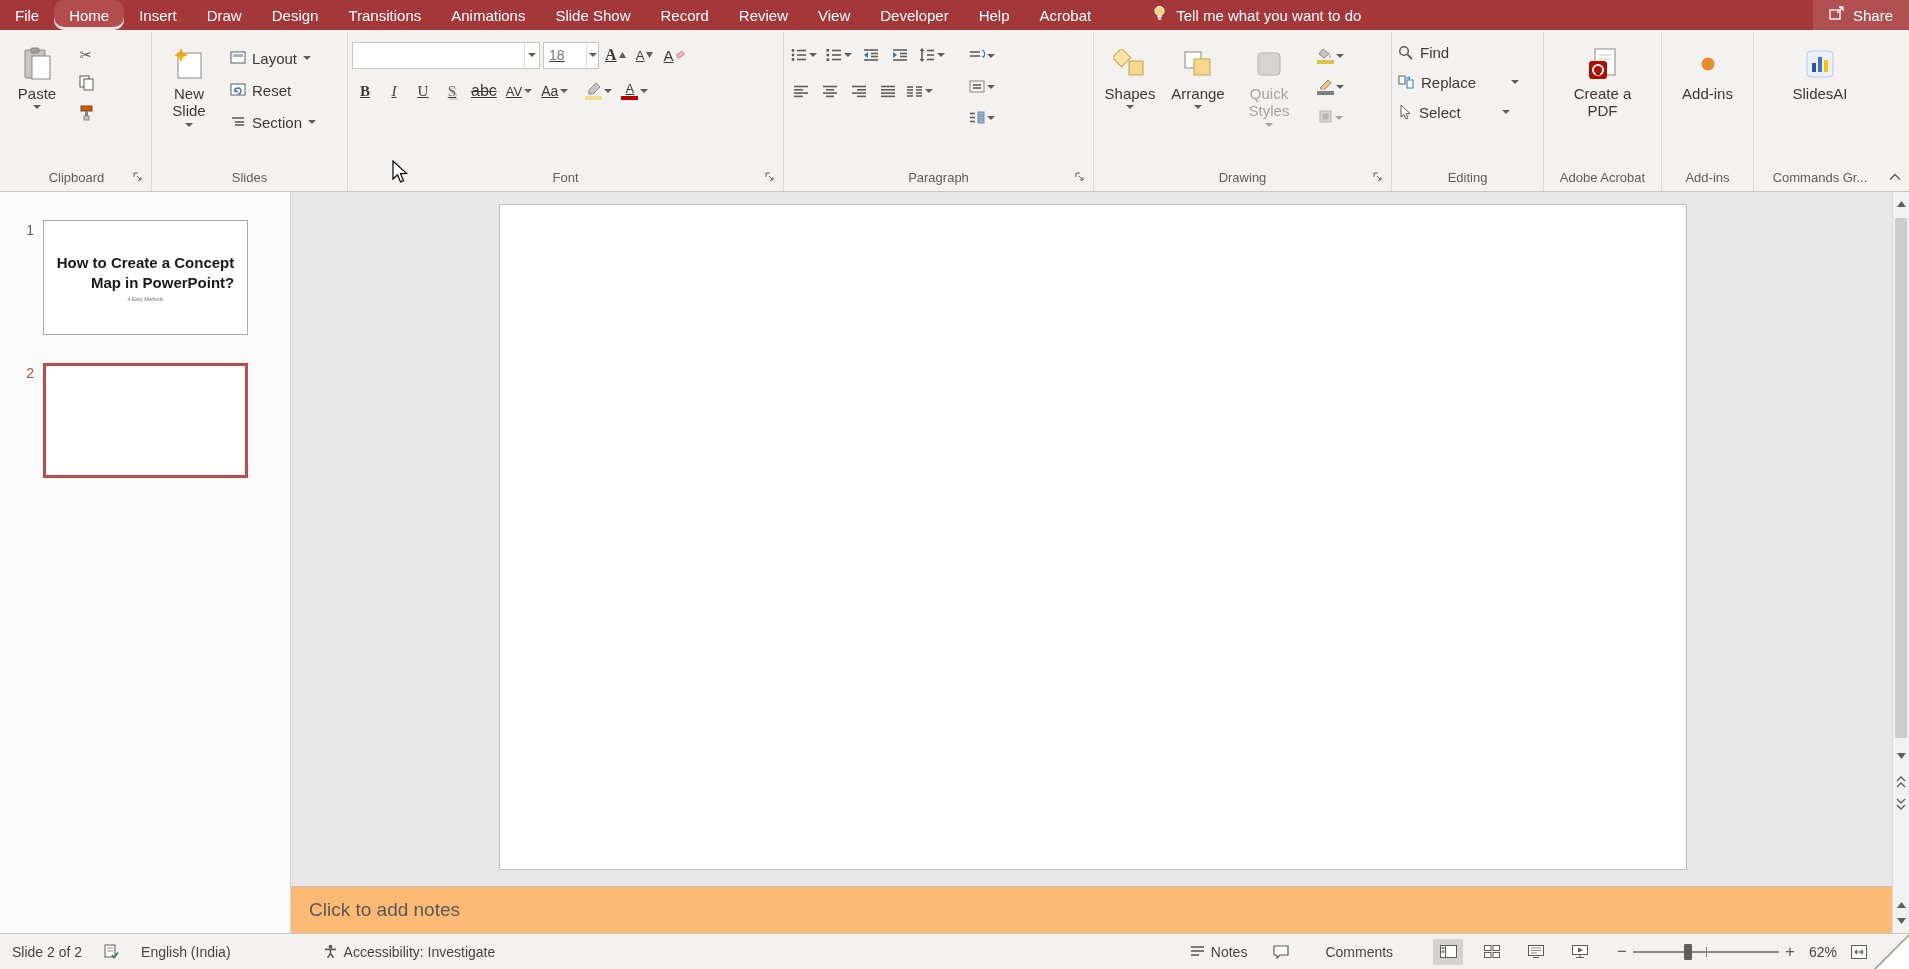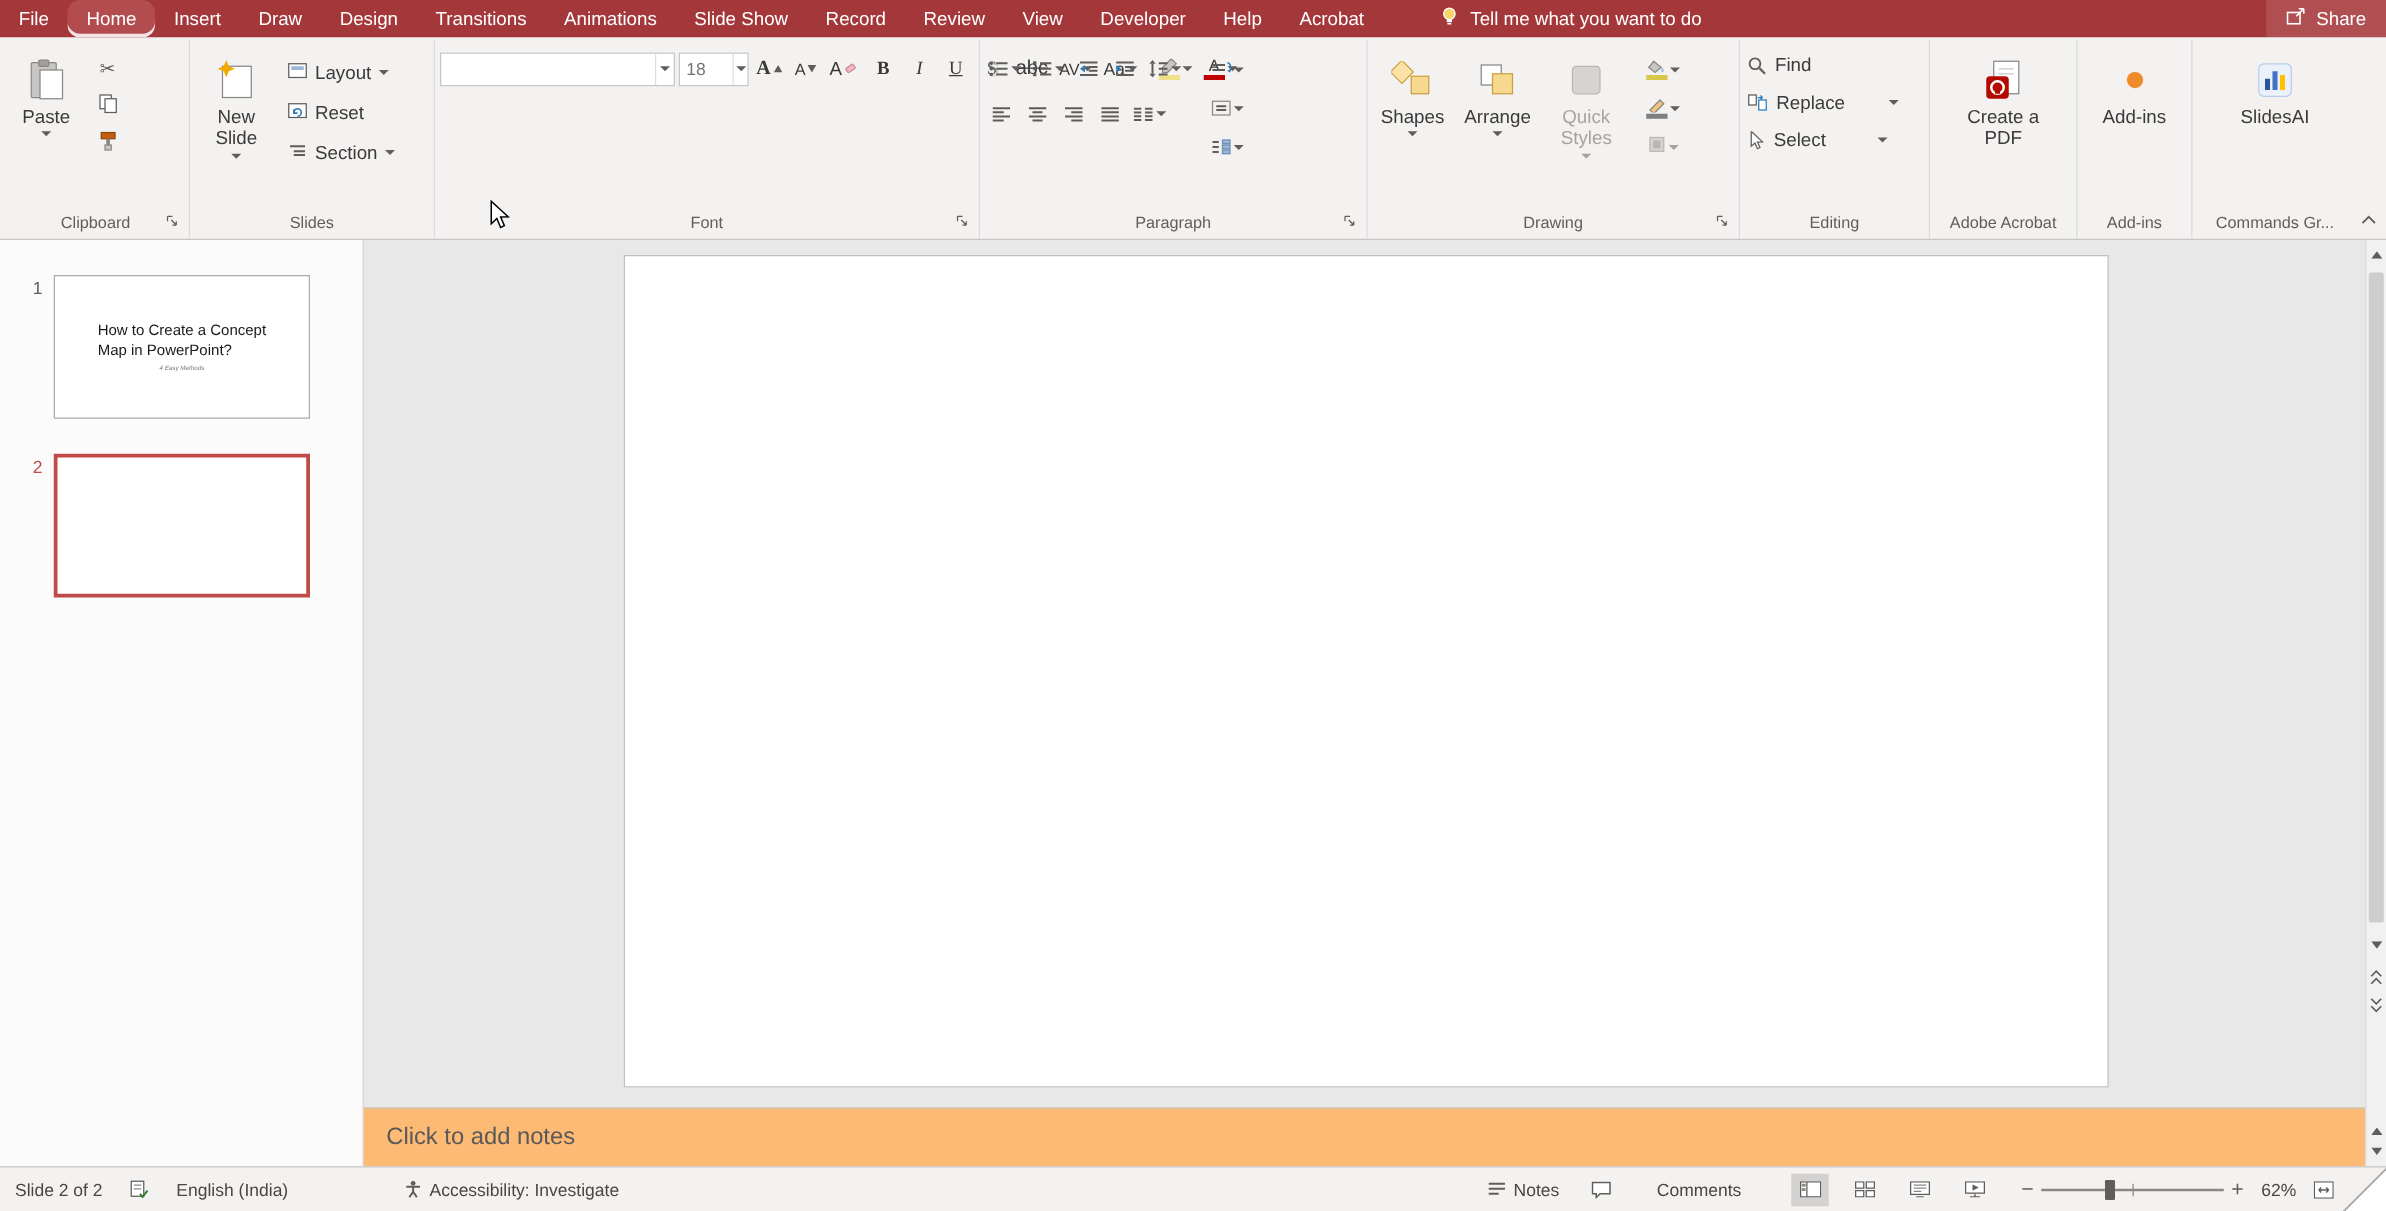--- a/index.html
+++ b/index.html
@@ -49,21 +49,21 @@
   .collapse-ribbon { position:absolute; right:8px; bottom:6px; }
 
   
   .workspace { flex:1; display:flex; position:relative; background:#E8E8E8; min-height:0; }
   .thumb-panel { width:291px; background:#FBFBFB; border-right:1px solid #D6D4D2; padding:28px 0 0 20px; flex:0 0 auto; }
   .thumb-item { display:flex; gap:9px; margin-bottom:28px; }
   .thumb-num { font-size:14px; color:#605E5C; width:14px; padding-top:2px; text-align:right; }
   .thumb { width:205px; height:115px; background:#fff; border:1px solid #ABABAB; display:flex; flex-direction:column; align-items:center; justify-content:center; }
   .thumb-item.selected .thumb { border:3px solid #BE4B48; }
   .thumb-item.selected .thumb-num { color:#BE4B48; }
-  .thumb-title { font-size:12px; font-weight:normal; color:#1a1a1a; text-align:left; line-height:1.3; }
+  .thumb-title { font-size:15px; font-weight:bold; color:#1a1a1a; text-align:right; line-height:1.3; }
   .thumb-sub { font-size:5px; font-style:italic; color:#777; margin-top:4px; }
 
   .main-col { flex:1; display:flex; flex-direction:column; min-width:0; }
   .canvas { flex:1; position:relative; }
   .slide { position:absolute; left:208px; top:12px; width:1188px; height:666px; background:#fff; border:1px solid #BFBFBF; }
   .notes-pane { height:47px; border-top:1px solid #C6C4C2; display:flex; align-items:center; padding-left:18px; font-size:19px; color:#595959; background:#fdba74; flex:0 0 auto; }
 
   
   .vscroll { position:absolute; right:0; top:0; bottom:0; width:17px; background:#F1F1F1; border-left:1px solid #DDDBD9; }
   .vs-el { position:absolute; left:0; width:16px; display:flex; align-items:center; justify-content:center; color:#605E5C; }
@@ -220,21 +220,21 @@
             <span class="caret"></span>
           </div>
         </div>
       </div>
       <div class="rgroup-label">
         <span>Slides</span>
       </div>
     </div>
 
     <div class="rgroup g-font">
-      <div class="rgroup-content" style="flex-direction:row; gap:6px;">
+      <div class="rgroup-content" style="flex-direction:column; gap:6px;text-decoration:underline;">
         <div class="fontrow">
           <div class="combo" style="width:188px;">
             <input value="" style="">
             <span class="dd">
                 <span class="caret"></span>
               </span>
           </div>
           <div class="combo" style="width:56px;">
             <input value="18" style="">
             <span class="dd">

